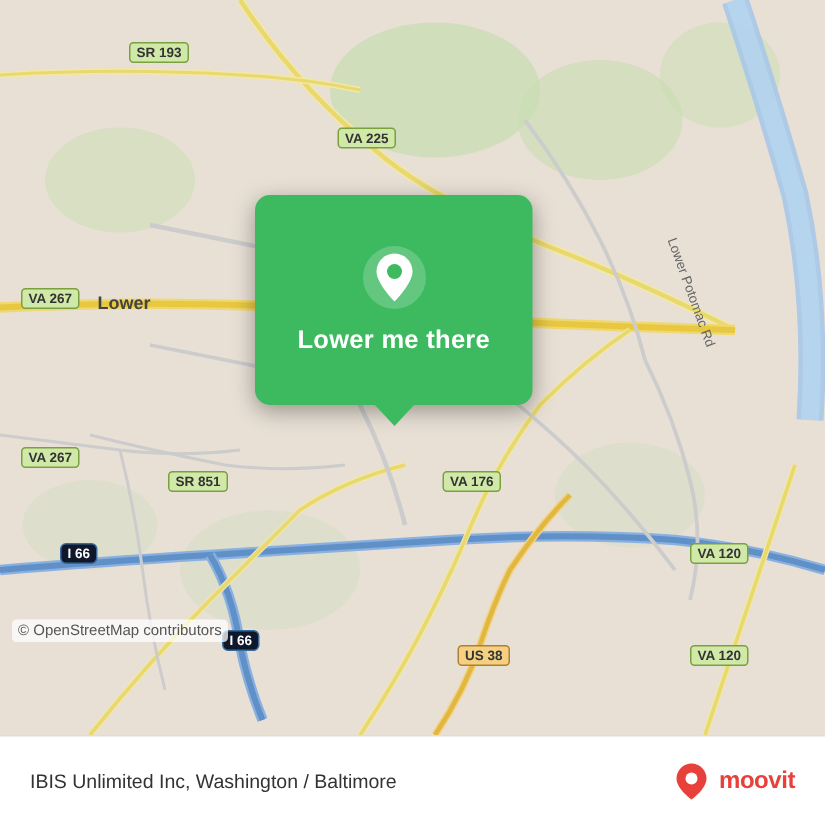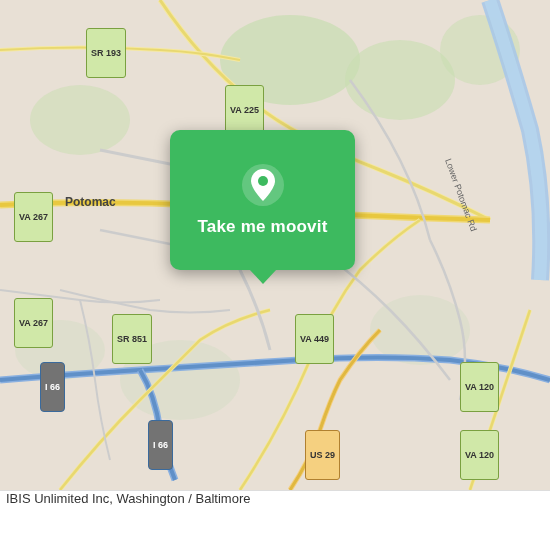--- a/index.html
+++ b/index.html
@@ -68,22 +68,22 @@
       font-weight: 600;
       letter-spacing: 0.2px;
     }
 
     
     #bottom-bar {
       width: 550px;
       height: 60px;
       background: white;
       display: flex;
-      align-items: flex-start;
-      padding: 0 6px;
+      align-items: center;
+      padding: 0 20px;
       border-top: 1px solid #ddd;
     }
 
     .bottom-text {
       flex: 1;
       font-size: 13px;
       color: #333;
     }
 
     .moovit-logo {
@@ -117,29 +117,29 @@
 
     
     .road-badge {
       position: absolute;
       background: white;
       border: 1.5px solid #888;
       border-radius: 3px;
       font-size: 9px;
       font-weight: bold;
       color: #333;
-      padding: 19px 4px;
+      padding: 1px 4px;
       white-space: nowrap;
     }
     .road-badge.state {
       background: #d0e8a8;
       border-color: #7aa040;
     }
     .road-badge.interstate {
-      background: #737373;
+      background: #0f172a;
       border-color: #3a6a9c;
       color: white;
       border-radius: 4px;
     }
     .road-badge.us {
       background: #f5d080;
       border-color: #b08030;
     }
   </style>
 </head>
@@ -200,36 +200,45 @@
     <path d="M 80 300 Q 90 340 95 380 Q 100 420 110 460" stroke="#ccc" stroke-width="2" fill="none"></path>
 
     <text x="445" y="160" font-size="9" fill="#666" transform="rotate(70, 445, 160)" font-family="Arial">Lower Potomac Rd</text>
   </svg>
 
   <div class="road-badge state" style="top:28px;left:86px;">SR 193</div>
   <div class="road-badge state" style="top:85px;left:225px;">VA 225</div>
   <div class="road-badge state" style="top:192px;left:14px;">VA 267</div>
   <div class="road-badge state" style="top:298px;left:14px;">VA 267</div>
   <div class="road-badge state" style="top:314px;left:112px;">SR 851</div>
-  <div class="road-badge state" style="top:314px;left:295px;">VA 449</div>
+  <div class="road-badge state" style="top:314px;left:295px;">VA 176</div>
   <div class="road-badge interstate" style="top:362px;left:40px;">I 66</div>
   <div class="road-badge interstate" style="top:420px;left:148px;">I 66</div>
   <div class="road-badge state" style="top:362px;left:460px;">VA 120</div>
   <div class="road-badge state" style="top:430px;left:460px;">VA 120</div>
-  <div class="road-badge us" style="top:430px;left:305px;">US 29</div>
-
-  <div style="position:absolute;top:195px;left:65px;font-size:12px;font-weight:bold;color:#444;font-family:Arial;">Potomac</div>
+  <div class="road-badge us" style="top:430px;left:305px;">US 38</div>
+
+  <div style="position:absolute;top:195px;left:65px;font-size:12px;font-weight:bold;color:#444;font-family:Arial;">Lower</div>
 
   <div class="popup-card">
 
     <svg class="pin-icon" viewBox="0 0 44 44" xmlns="http://www.w3.org/2000/svg">
       <circle cx="22" cy="22" r="21" fill="white" opacity="0.2"></circle>
       <path d="M22 6 C15.4 6 10 11.4 10 18 C10 26 22 38 22 38 C22 38 34 26 34 18 C34 11.4 28.6 6 22 6Z" fill="white"></path>
       <circle cx="22" cy="18" r="5" fill="#3dba5f"></circle>
     </svg>
-    <span class="popup-label">Take me moovit</span>
+    <span class="popup-label">Lower me there</span>
   </div>
 
+  <div class="osm-credit">© OpenStreetMap contributors</div>
 </div>
 
 <div id="bottom-bar">
   <span class="bottom-text">IBIS Unlimited Inc, Washington / Baltimore</span>
+  <div class="moovit-logo">
+
+    <svg class="moovit-logo-icon" viewBox="0 0 28 28" xmlns="http://www.w3.org/2000/svg">
+      <path d="M14 2 C8.5 2 4 6.5 4 12 C4 19 14 26 14 26 C14 26 24 19 24 12 C24 6.5 19.5 2 14 2Z" fill="#e8403a"></path>
+      <circle cx="14" cy="12" r="4" fill="white"></circle>
+    </svg>
+    <span class="moovit-text">moovit</span>
+  </div>
 </div>
 
 </body></html>

